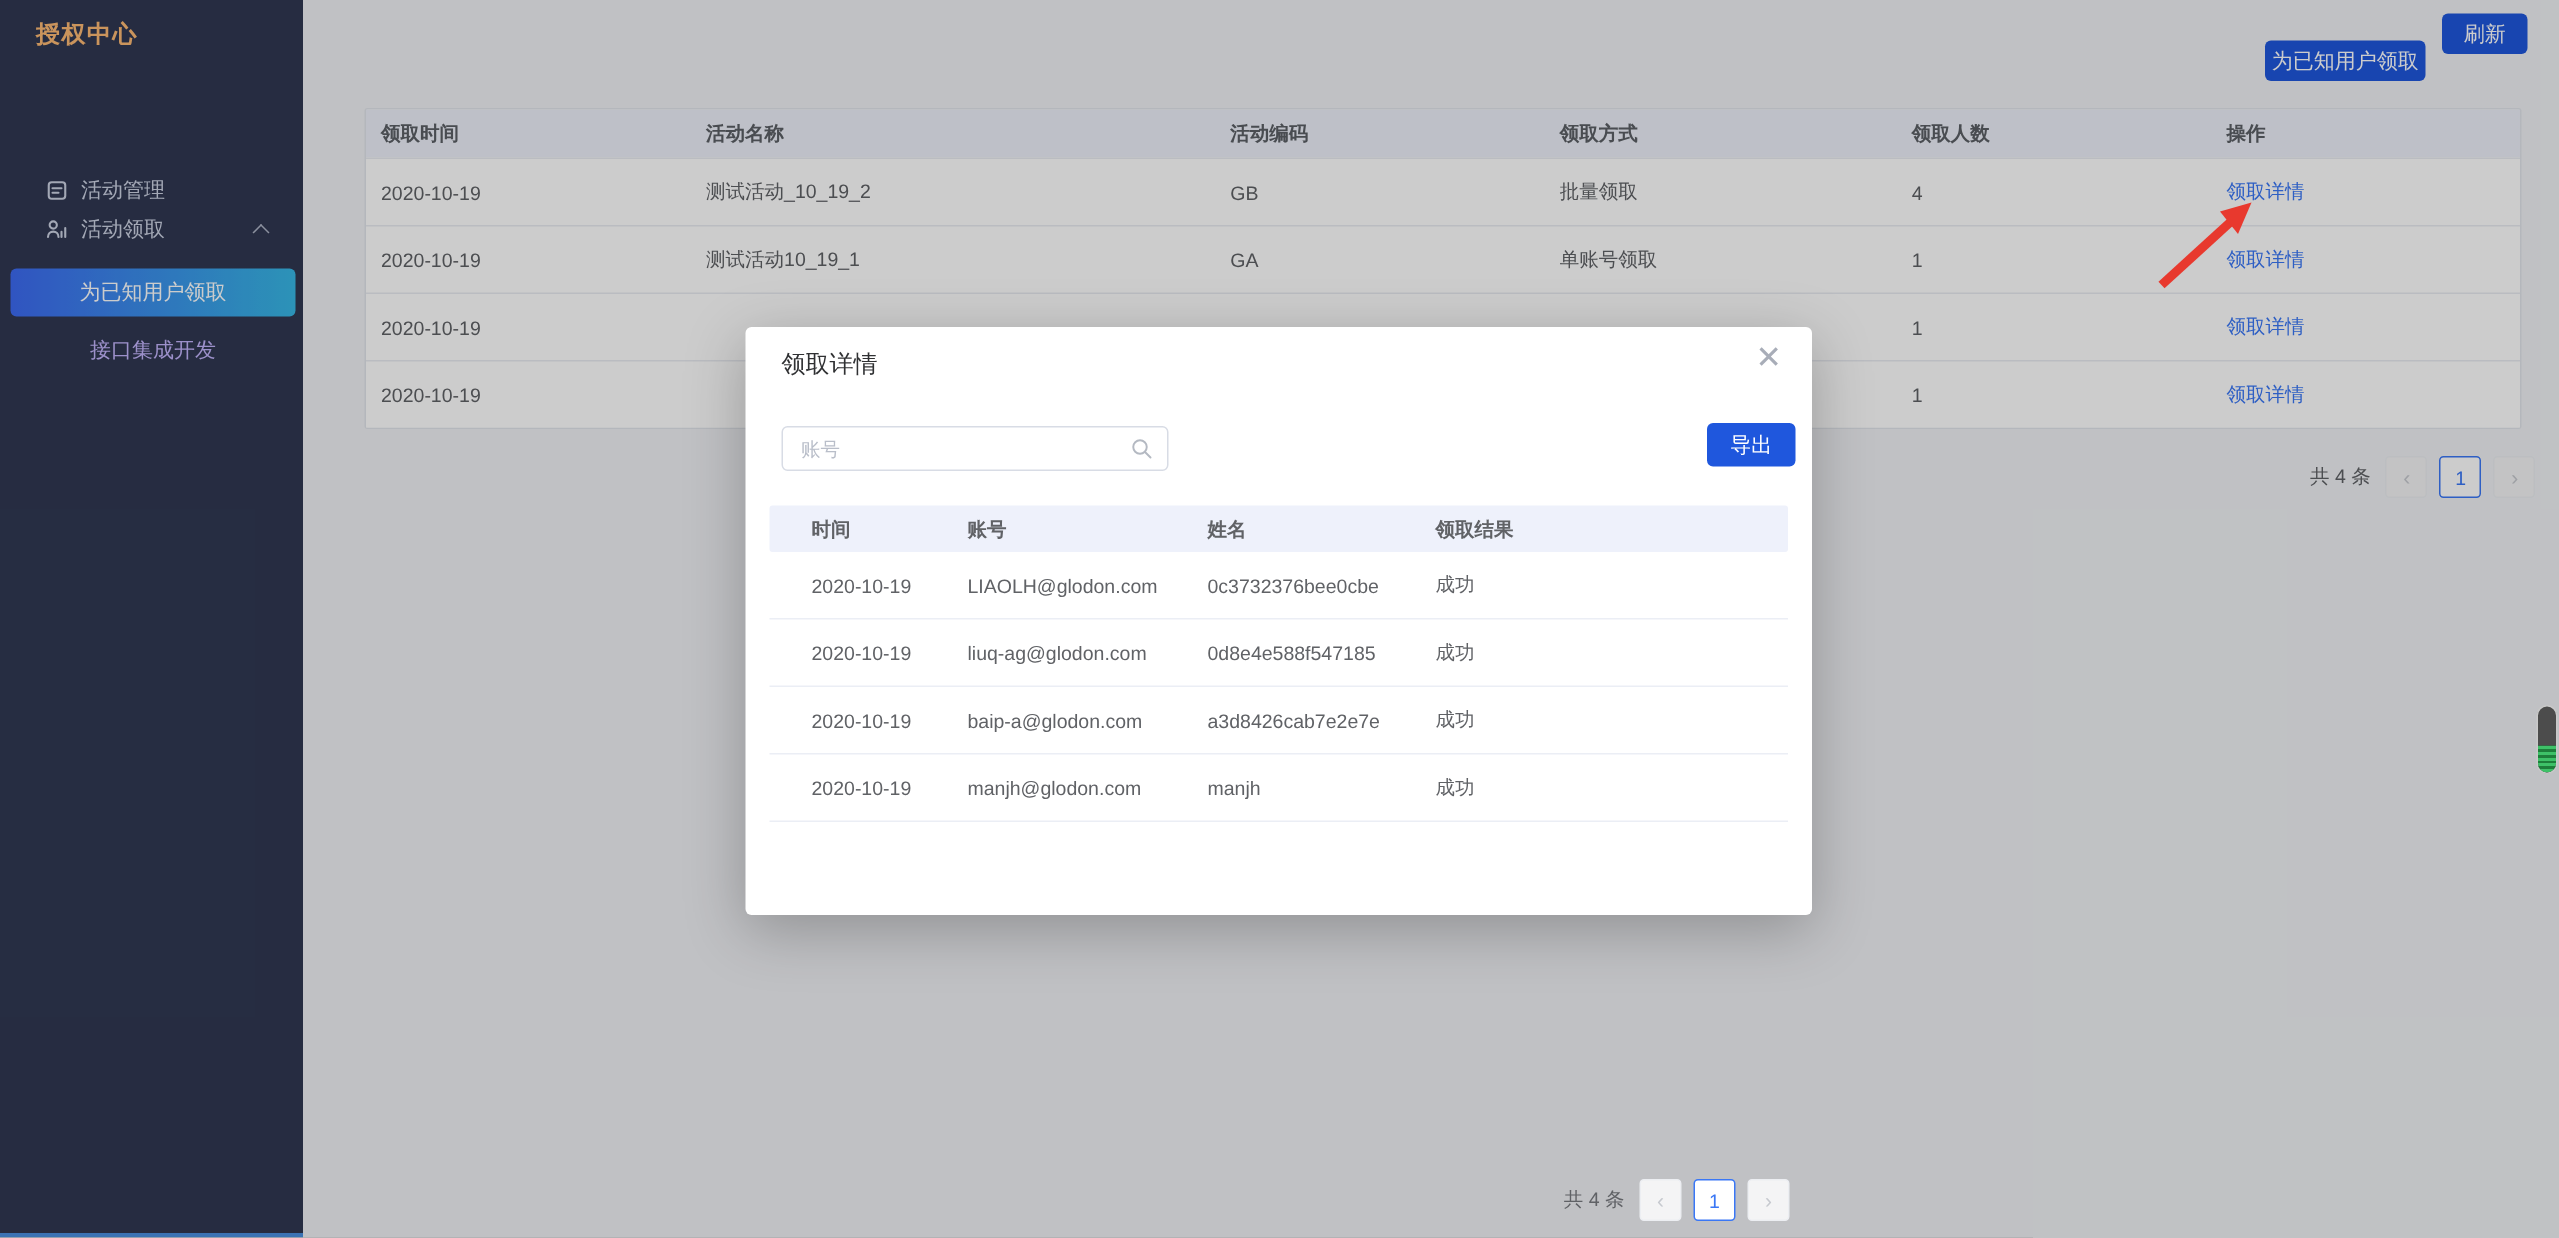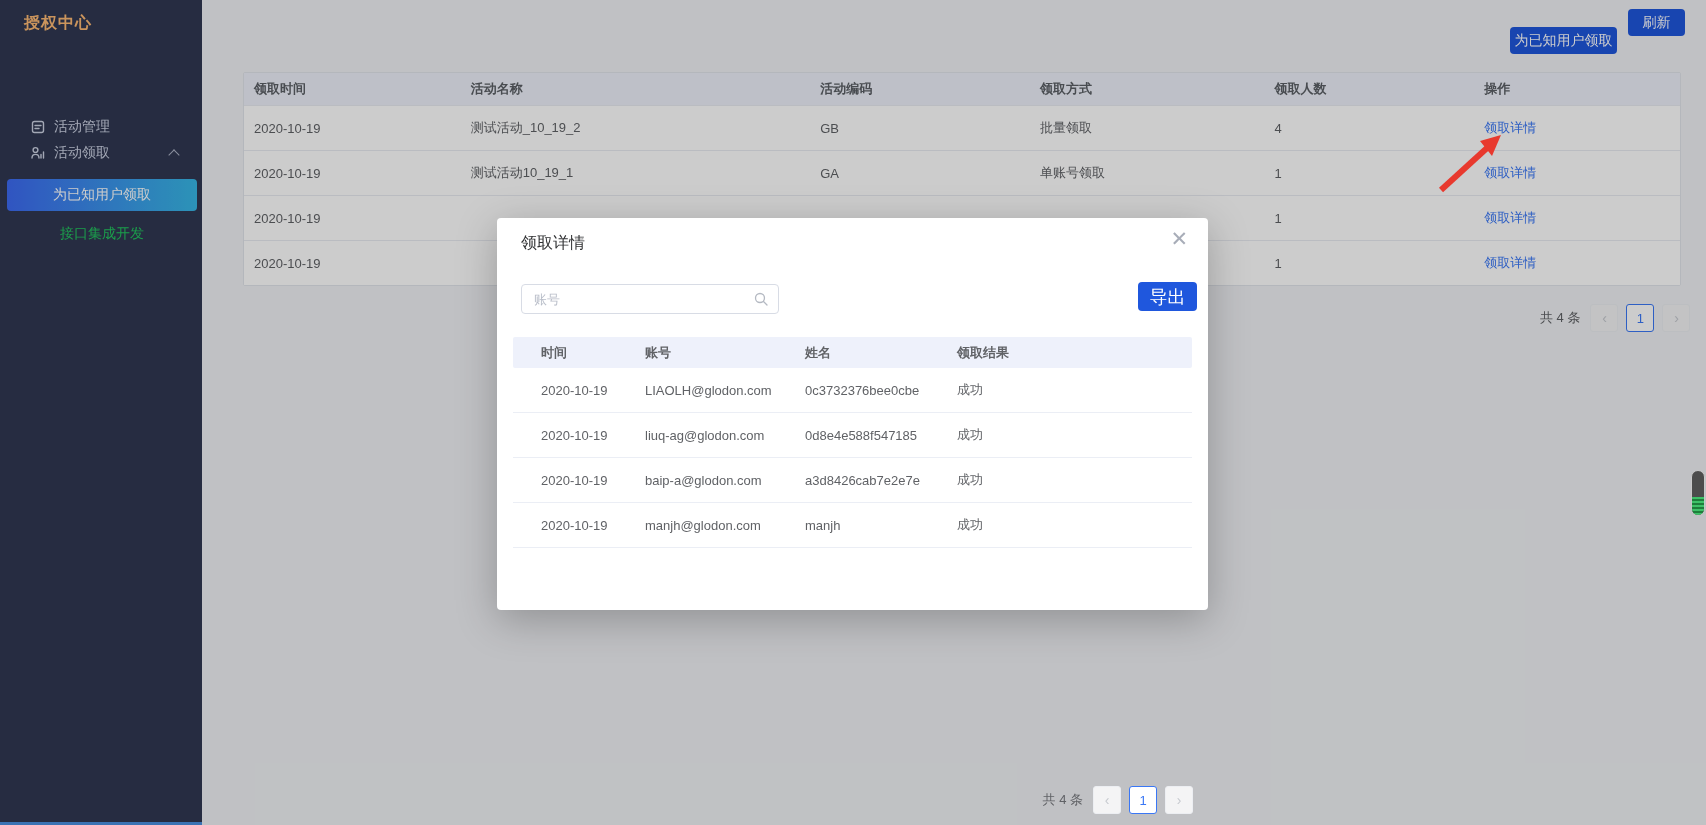--- a/index.html
+++ b/index.html
@@ -7,21 +7,21 @@
   body { font-family:"Liberation Sans","DejaVu Sans",sans-serif; background:#888; }
   .screen { position:relative; width:1706px; height:825px; overflow:hidden; background:var(--page-bg,#f0f2f5); }
 
   
   .sidebar { position:absolute; left:0; top:0; width:202px; height:825px; background:var(--sidebar-bg,#303852); z-index:1; }
   .sidebar-title { position:absolute; left:24px; top:13px; font-size:16px; font-weight:bold; color:#fdba74; letter-spacing:1px; }
   .menu-item { position:absolute; left:0; width:202px; height:30px; display:flex; align-items:center; color:#ccd2e3; font-size:14px; cursor:pointer; }
   .menu-item .mi-icon { width:16px; height:16px; margin-left:30px; margin-right:8px; flex:0 0 auto; }
   .menu-item svg { display:block; stroke:#ccd2e3; }
   .chevron-up { position:absolute; right:24px; top:13px; width:8px; height:8px; border-left:1.5px solid #aeb4c6; border-top:1.5px solid #aeb4c6; transform:rotate(45deg); }
-  .submenu-item { position:absolute; left:7px; width:190px; height:32px; display:flex; align-items:center; justify-content:center; color:#22c55e; font-size:14px; cursor:pointer; border-radius:4px; }
+  .submenu-item { position:absolute; left:7px; width:190px; height:32px; display:flex; align-items:center; justify-content:center; color:#c4b5fd; font-size:14px; cursor:pointer; border-radius:4px; }
   .submenu-item.active { background:linear-gradient(90deg,var(--sidebar-active-from,#3d6af2),var(--sidebar-active-to,#38b8e6)); color:#fff; }
   .sidebar-bottom-line { position:absolute; left:0; bottom:0; width:202px; height:3px; background:var(--bottom-line,#4a90e2); }
 
   
   .btn-primary { background:var(--primary,#1f57dd); color:#fff; border:none; border-radius:4px; font-size:14px; font-family:inherit; cursor:pointer; }
   .toolbar-btn-claim { position:absolute; left:1510px; top:27px; width:107px; height:27px; z-index:2; }
   .toolbar-btn-refresh { position:absolute; left:1628px; top:9px; width:57px; height:27px; z-index:2; }
 
   
   .card { position:absolute; left:243px; top:72px; width:1438px; background:#fff; border:1px solid #e2e5ec; border-radius:2px; z-index:1; }
@@ -44,21 +44,21 @@
   .mask { position:absolute; inset:0; background:rgba(0,0,0,0.2); z-index:10; }
 
   
   .modal { position:absolute; left:497px; top:218px; width:711px; height:392px; background:#fff; border-radius:4px; box-shadow:0 10px 40px rgba(0,0,0,.25); z-index:20; }
   .modal-title { position:absolute; left:24px; top:15px; font-size:16px; color:#303133; }
   .modal-close { position:absolute; right:20px; top:10px; font-size:21px; line-height:1; color:#a8adb8; cursor:pointer; background:none; border:none; font-family:inherit; }
   .modal-search { position:absolute; left:24px; top:66px; width:258px; height:30px; }
   .modal-search input { width:100%; height:100%; border:1px solid #d8dce5; border-radius:4px; padding:0 32px 0 12px; font-size:13px; color:#606266; font-family:inherit; outline:none; }
   .modal-search input::placeholder { color:#b9bec9; }
   .search-icon { position:absolute; right:10px; top:7px; }
-  .modal-export { position:absolute; left:641px; top:64px; width:59px; height:29px; font-size:18px; z-index:1; }
+  .modal-export { position:absolute; left:641px; top:64px; width:59px; height:29px; font-size:14px; z-index:1; }
   .mtable { position:absolute; left:16px; top:119px; width:679px; }
   .m-thead { height:31px; background:var(--modal-header-bg,#eef1fb); display:flex; align-items:center; border-radius:2px; }
   .m-thead .cell { color:#3c3f46; font-weight:bold; font-size:13px; }
   .m-row { height:45px; display:flex; align-items:center; border-bottom:1px solid #ebeef5; }
   .mtable .cell { padding-left:28px; font-size:13px; color:#606266; white-space:nowrap; overflow:hidden; }
   .m0{width:104px;} .m1{width:160px;} .m2{width:152px;} .m3{width:263px;}
   .modal-pager { position:absolute; right:15px; top:568px; }
 
   
   .arrow-svg { position:absolute; inset:0; width:1706px; height:825px; z-index:30; pointer-events:none; }

